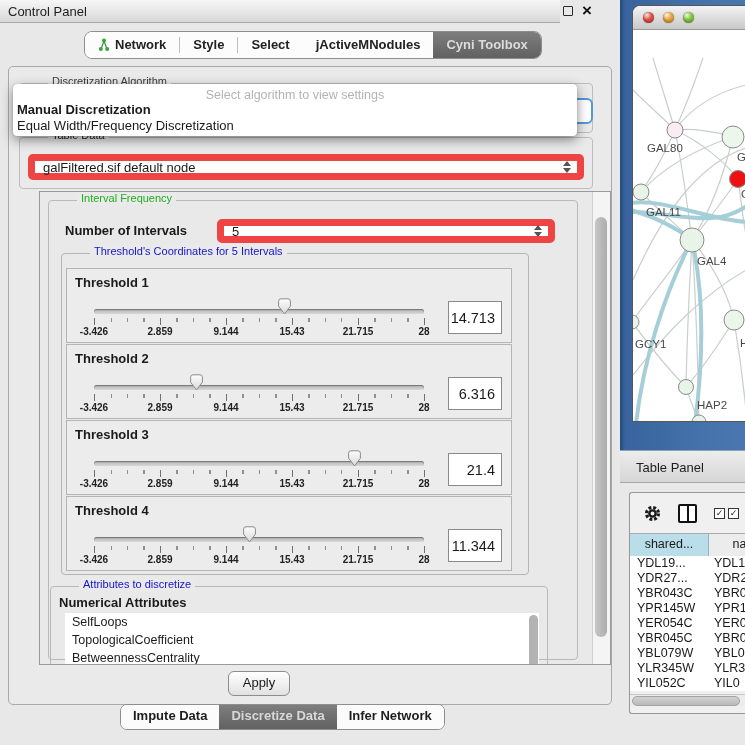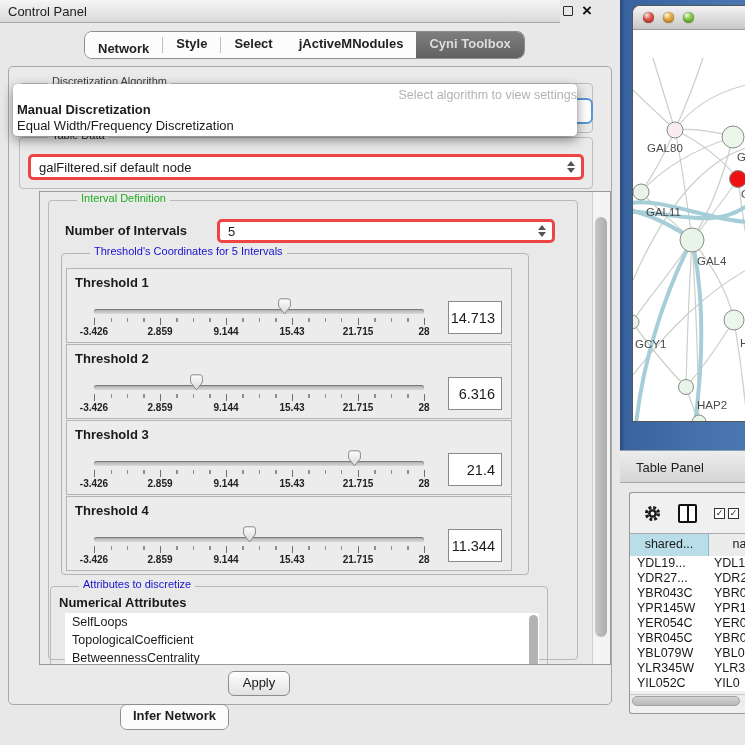--- a/index.html
+++ b/index.html
@@ -10,29 +10,29 @@
   
   .titlebar{left:0;top:0;width:560px;height:22px;background:linear-gradient(#f6f6f6,#d8d8d8);
             border-bottom:1px solid #a8a8a8;}
   .titlebar .t{position:absolute;left:8px;top:4px;font-size:13px;color:#1d1d1d;}
   .float-ico{position:absolute;left:563px;top:6px;width:8px;height:8px;border:1.5px solid #2a2a2a;border-radius:1px;}
   .close-ico{position:absolute;left:582px;top:0px;font-size:17px;font-weight:bold;color:#111;line-height:22px;}
 
   
   .tabbar{left:84px;top:31px;height:26px;display:flex;align-items:stretch;
           border:1px solid #8e8e8e;border-radius:8px;background:#fcfcfc;overflow:hidden;}
-  .tab{padding:0 13px;font-size:13px;font-weight:bold;color:#222;line-height:24px;display:flex;align-items:center;gap:5px;background:#fcfcfc;flex-direction:column;}
+  .tab{padding:0 13px;font-size:13px;font-weight:bold;color:#222;line-height:24px;display:flex;align-items:center;gap:5px;background:#fcfcfc;}
   .tab.sel{background:linear-gradient(#7e7e7e,#616161);color:#dcdcdc;}
   .tabsep{width:1px;background:#bfbfbf;margin:5px 0;}
 
   
   .mainpanel{left:8px;top:66px;width:602px;height:637px;border:1px solid #a9a9a9;border-radius:5px;background:#eaeaea;}
   .group{position:absolute;border:1px solid #bdbdbd;border-radius:4px;}
   .gtitle{position:absolute;top:-9px;left:8px;background:#eaeaea;padding:0 4px;font-size:11px;white-space:nowrap;margin-left:20px;}
-  .combo{position:absolute;background:#fff;border:3px solid #ef4444;border-radius:5px;font-size:13px;
+  .combo{position:absolute;background:#fff;border:7px solid #ef4444;border-radius:5px;font-size:13px;
          display:flex;align-items:center;padding-left:8px;box-sizing:border-box;}
   .spin{position:absolute;right:6px;top:50%;transform:translateY(-50%);display:flex;flex-direction:column;gap:2px;}
   .spin .up{width:0;height:0;border-left:4px solid transparent;border-right:4px solid transparent;border-bottom:5px solid #555;}
   .spin .dn{width:0;height:0;border-left:4px solid transparent;border-right:4px solid transparent;border-top:5px solid #555;}
 
   .scrollpanel{left:30px;top:124px;width:570px;height:472px;border:1px solid #9a9a9a;background:#e9e9e9;overflow:hidden;}
   .vscroll{position:absolute;right:0;top:0;width:17px;height:100%;background:#f4f4f4;border-left:1px solid #cfcfcf;}
   .vthumb{position:absolute;left:2px;width:12px;background:linear-gradient(90deg,#c6c6c6,#adadad);border-radius:6px;}
 
   .thrbox{position:absolute;left:4px;width:444px;height:73px;border:1px solid #b5b5b5;background:#ececec;}
@@ -57,21 +57,21 @@
             background:linear-gradient(#ffffff,#e1e1e1);font-size:13px;text-align:center;line-height:22px;}
 
   .bottabs{left:120px;top:704px;height:24px;display:flex;border:1px solid #8e8e8e;border-radius:7px;
            background:#fbfbfb;overflow:hidden;}
   .btab{padding:0 12px;font-size:13px;font-weight:bold;line-height:22px;background:#fbfbfb;color:#1d1d1d;}
   .btab.sel{background:linear-gradient(#7e7e7e,#616161);color:#d8d8d8;}
 
   
   .popup{left:13px;top:84px;width:564px;height:52px;background:#fff;border-radius:4px;z-index:60;
          box-shadow:0 4px 12px rgba(0,0,0,.45),0 0 1px #888;}
-  .popup .ph{position:absolute;top:4px;left:0;width:100%;text-align:right;font-size:12.5px;color:#b3b3b3;}
+  .popup .ph{position:absolute;top:4px;left:0;width:100%;text-align:center;font-size:12.5px;color:#b3b3b3;}
   .popup .opt{position:absolute;left:4px;font-size:13px;white-space:nowrap;}
   .combofrag{left:565px;top:98px;width:24px;height:22px;border:2px solid #5796d6;border-radius:6px;background:#fff;z-index:40;}
 
   
   .bluebg{left:620px;top:0;width:125px;height:450px;
           background:linear-gradient(90deg,#24497c 0,#38639e 5px,#4471aa 60%,#4a77af 100%);}
   .netwin{left:632px;top:5px;width:113px;height:415px;border:1px solid #565656;border-right:none;
           border-radius:8px 0 0 0;overflow:hidden;background:#fff;}
   .nettitle{height:23px;background:linear-gradient(#f4f4f4,#c8c8c8);border-bottom:1px solid #9a9a9a;
             display:flex;align-items:center;padding-left:10px;gap:9px;}
@@ -149,21 +149,21 @@
         <span class="spin">
             <span class="up"></span>
             <span class="dn"></span>
           </span>
       </div>
     </div>
 
     <div class="abs scrollpanel">
 
       <div class="group" style="left:8px;top:8px;width:528px;height:458px;border-color:#b9b9b9;">
-        <div class="gtitle" style="color:#1fae1f;">Interval Definition</div>
+        <div class="gtitle" style="color:#1fae1f;">Interval Frequency</div>
 
         <div class="abs" style="left:16px;top:22px;font-size:13px;font-weight:bold;">Number of Intervals</div>
         <div class="combo" style="left:168px;top:18px;width:338px;height:24px;">
           <span>5</span>
           <span class="spin">
               <span class="up"></span>
               <span class="dn"></span>
             </span>
         </div>
 
@@ -279,20 +279,22 @@
 
       <div class="vscroll">
         <div class="vthumb" style="top:25px;height:420px;"></div>
       </div>
     </div>
 
     <div class="applybtn">Apply</div>
   </div>
 
   <div class="abs bottabs" id="bottabs">
+      <div class="btab">Impute Data</div>
+      <div class="btab sel">Discretize Data</div>
       <div class="btab">Infer Network</div>
     </div>
 
   <div class="abs combofrag"></div>
   <div class="abs popup">
     <div class="ph">Select algorithm to view settings</div>
     <div id="popup-opts">
         <div class="opt" style="top: 18px; font-weight: bold;">Manual Discretization</div>
         <div class="opt" style="top: 34px; font-weight: normal;">Equal Width/Frequency Discretization</div>
       </div>

